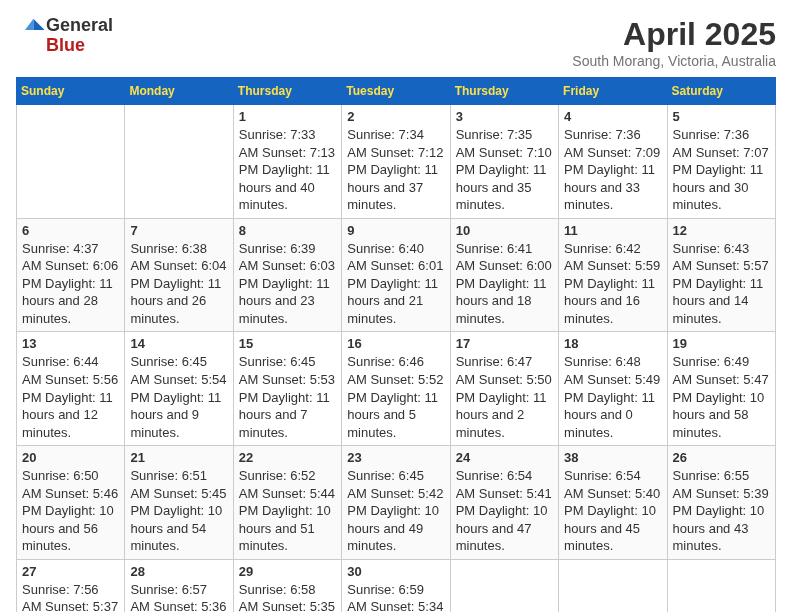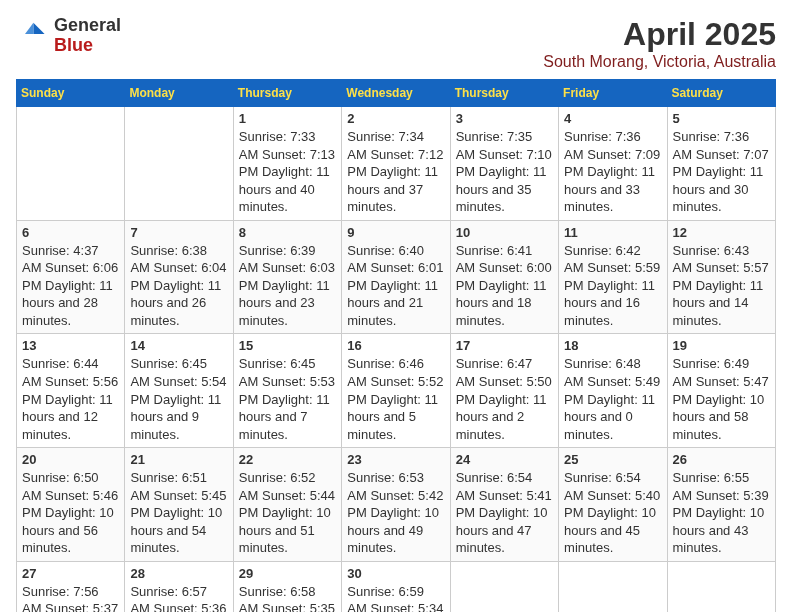--- a/index.html
+++ b/index.html
@@ -11,22 +11,20 @@
       padding: 16px;
     }
     .header {
       display: flex;
       justify-content: space-between;
       align-items: flex-start;
       margin-bottom: 8px;
     }
     .logo {
       display: flex;
-      align-items: center;
-      gap: 8px;
     }
     .logo-text {
       font-size: 18px;
       font-weight: bold;
       line-height: 1.1;
     }
     .logo-general { color: #333; }
     .logo-blue { color: #b91c1c; }
     .logo-icon {
       width: 28px;
@@ -35,22 +33,22 @@
     }
     .title-section {
       text-align: right;
     }
     .month-title {
       font-size: 32px;
       font-weight: bold;
       color: #333;
     }
     .location {
-      font-size: 16px;
-      color: #7f1d1d;
+      font-size: 14px;
+      color: #737373;
     }
     table {
       width: 100%;
       border-collapse: collapse;
       table-layout: fixed;
     }
     th {
       background-color: #1565c0;
       color: #fde047;
       font-size: 12px;
@@ -109,21 +107,21 @@
     <div class="location">South Morang, Victoria, Australia</div>
   </div>
 </div>
 
 <table>
   <thead>
     <tr>
     <th>Sunday</th>
         <th>Monday</th>
         <th>Thursday</th>
-        <th>Wednesday</th>
+        <th>Tuesday</th>
         <th>Thursday</th>
         <th>Friday</th>
         <th>Saturday</th>
       </tr>
   </thead>
   <tbody id="calendar-body">
   <tr>
         <td class="empty-cell"></td>
         <td class="empty-cell"></td>
         <td>
@@ -259,32 +257,32 @@
 Daylight: 10 hours and 54 minutes.</div>
         </td>
         <td>
           <span class="day-number">22</span>
           <div class="cell-info">Sunrise: 6:52 AM
 Sunset: 5:44 PM
 Daylight: 10 hours and 51 minutes.</div>
         </td>
         <td>
           <span class="day-number">23</span>
-          <div class="cell-info">Sunrise: 6:53 AM
+          <div class="cell-info">Sunrise: 6:45 AM
 Sunset: 5:42 PM
 Daylight: 10 hours and 49 minutes.</div>
         </td>
         <td>
           <span class="day-number">24</span>
           <div class="cell-info">Sunrise: 6:54 AM
 Sunset: 5:41 PM
 Daylight: 10 hours and 47 minutes.</div>
         </td>
         <td>
-          <span class="day-number">25</span>
+          <span class="day-number">38</span>
           <div class="cell-info">Sunrise: 6:54 AM
 Sunset: 5:40 PM
 Daylight: 10 hours and 45 minutes.</div>
         </td>
         <td>
           <span class="day-number">26</span>
           <div class="cell-info">Sunrise: 6:55 AM
 Sunset: 5:39 PM
 Daylight: 10 hours and 43 minutes.</div>
         </td>

